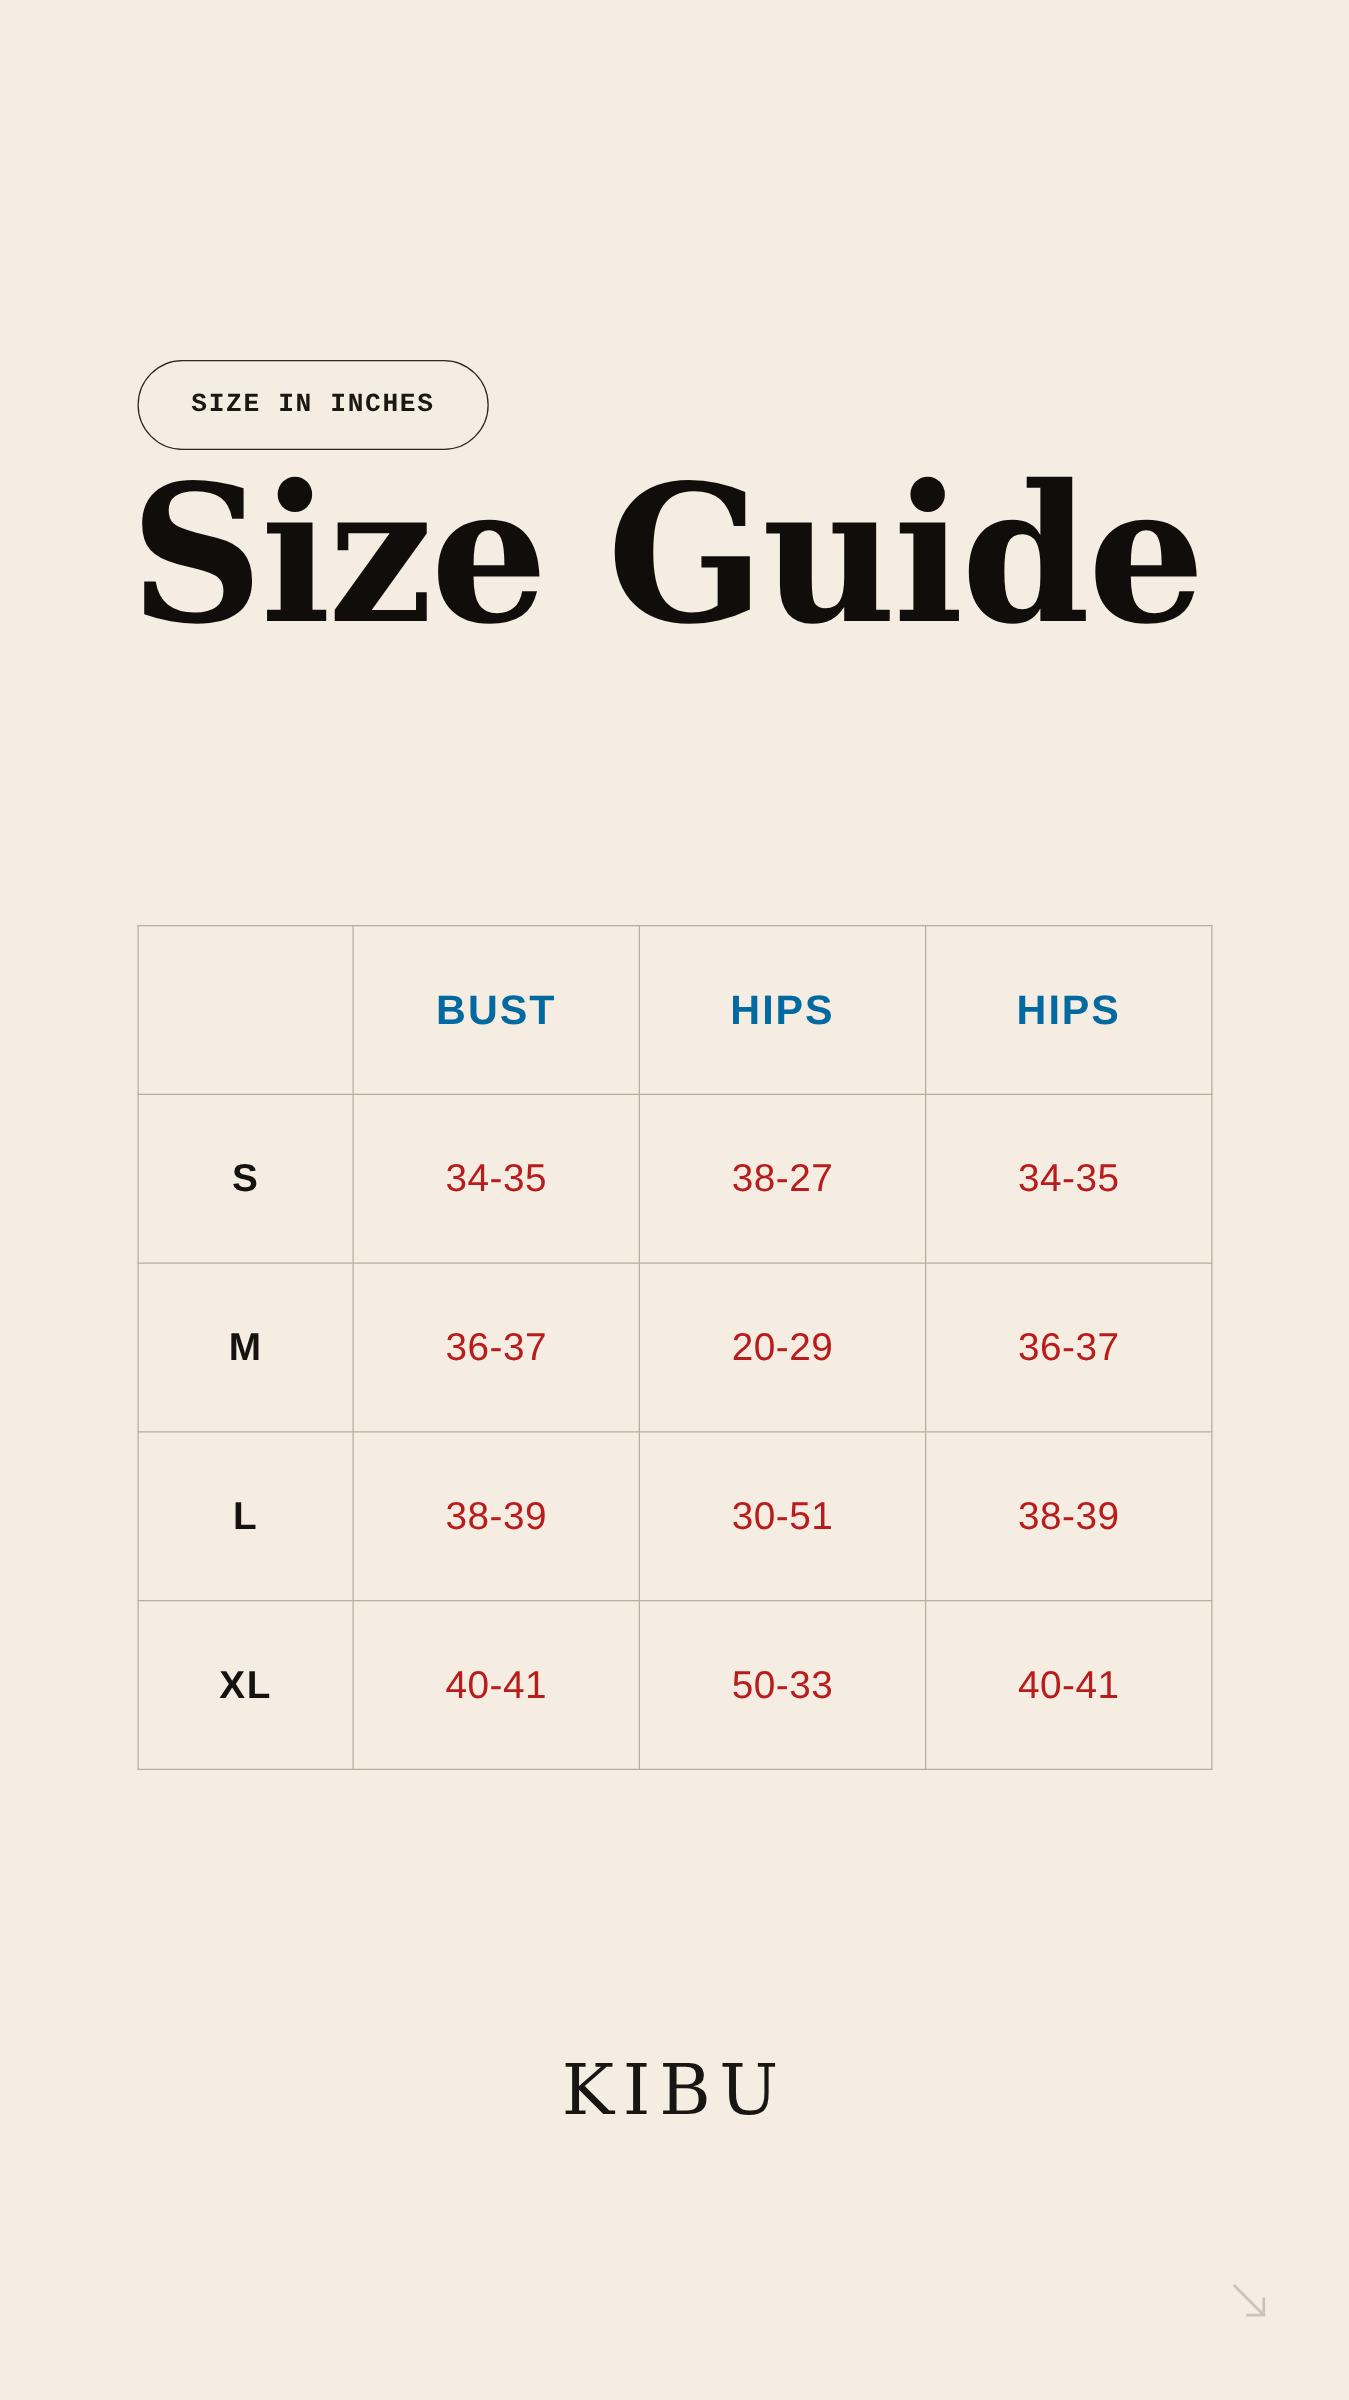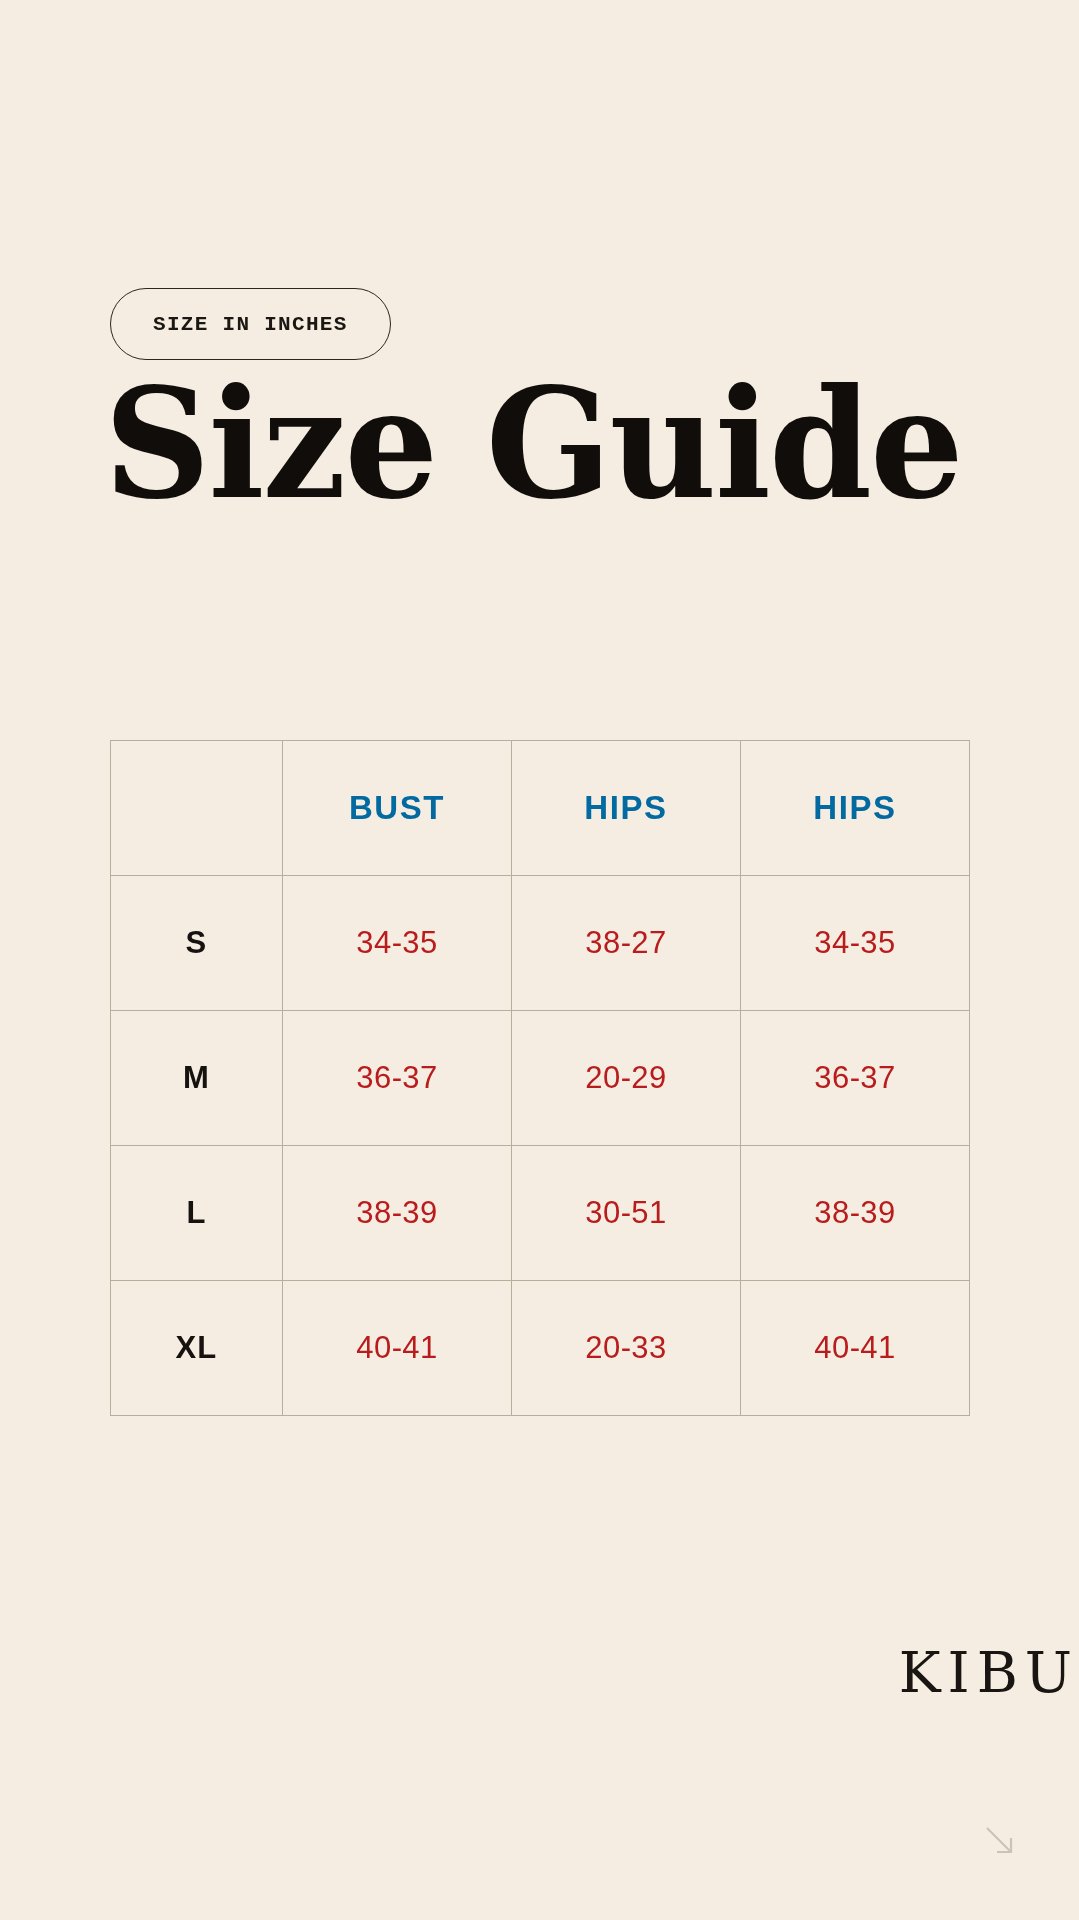--- a/index.html
+++ b/index.html
@@ -102,21 +102,21 @@
     letter-spacing: 0.4px;
     color: #b91c1c;
   }
 
   
   .brand {
     position: absolute;
     left: 0;
     right: 0;
     top: 1640px;
-    text-align: right;
+    text-align: center;
     font-family: "DejaVu Serif", serif;
     font-size: 56px;
     letter-spacing: 7px;
     color: #191512;
   }
 
   
   .corner-arrow {
     position: absolute;
     right: 60px;
@@ -167,21 +167,21 @@
       </tr>
       <tr>
         <td class="row-label">L</td>
         <td class="data-cell">38-39</td>
         <td class="data-cell">30-51</td>
         <td class="data-cell">38-39</td>
       </tr>
       <tr>
         <td class="row-label">XL</td>
         <td class="data-cell">40-41</td>
-        <td class="data-cell">20-33</td>
+        <td class="data-cell">50-33</td>
         <td class="data-cell">40-41</td>
       </tr>
     </tbody>
   </table>
 
   <div class="brand">KIBU</div>
 
   <svg class="corner-arrow" viewBox="0 0 40 40">
     <path d="M8 8 L32 32" stroke="#9c9185" stroke-width="2.2" fill="none"></path>
     <path d="M32 18 L32 32 L18 32" stroke="#9c9185" stroke-width="2.2" fill="none"></path>

